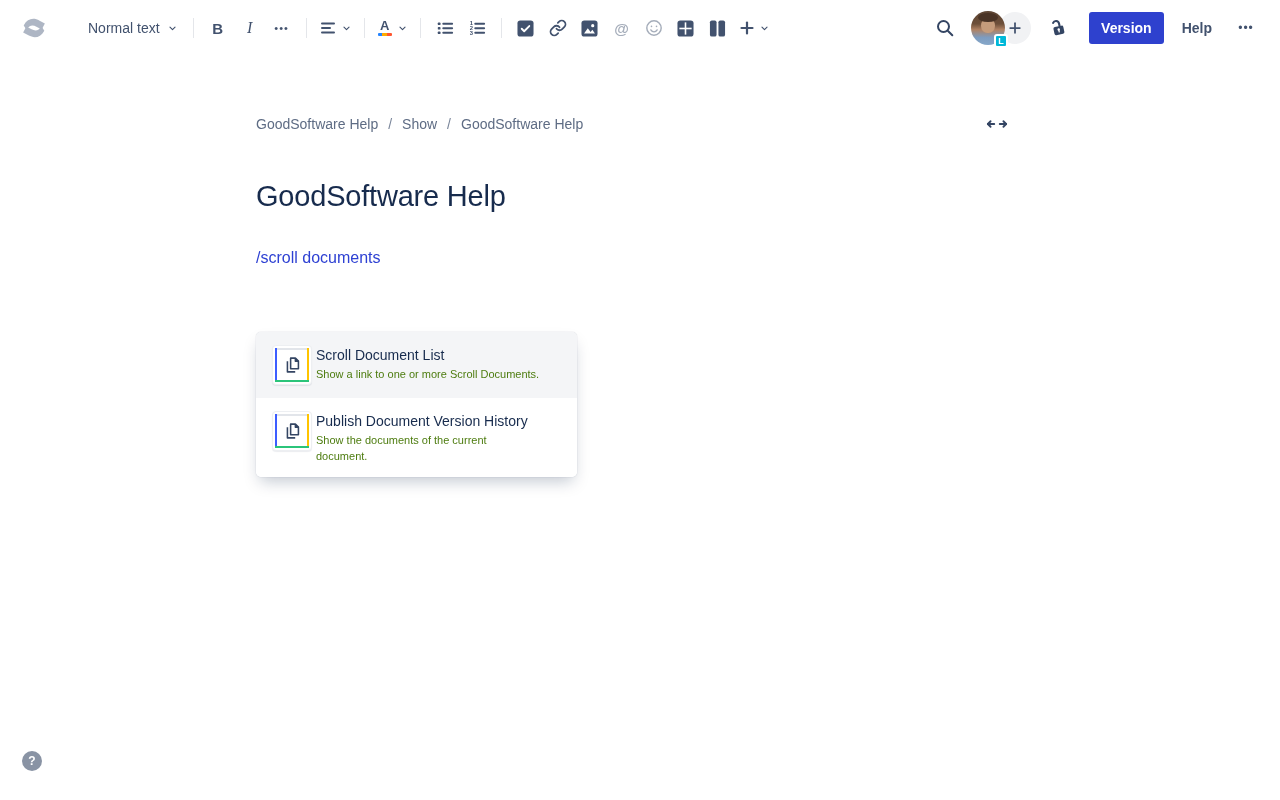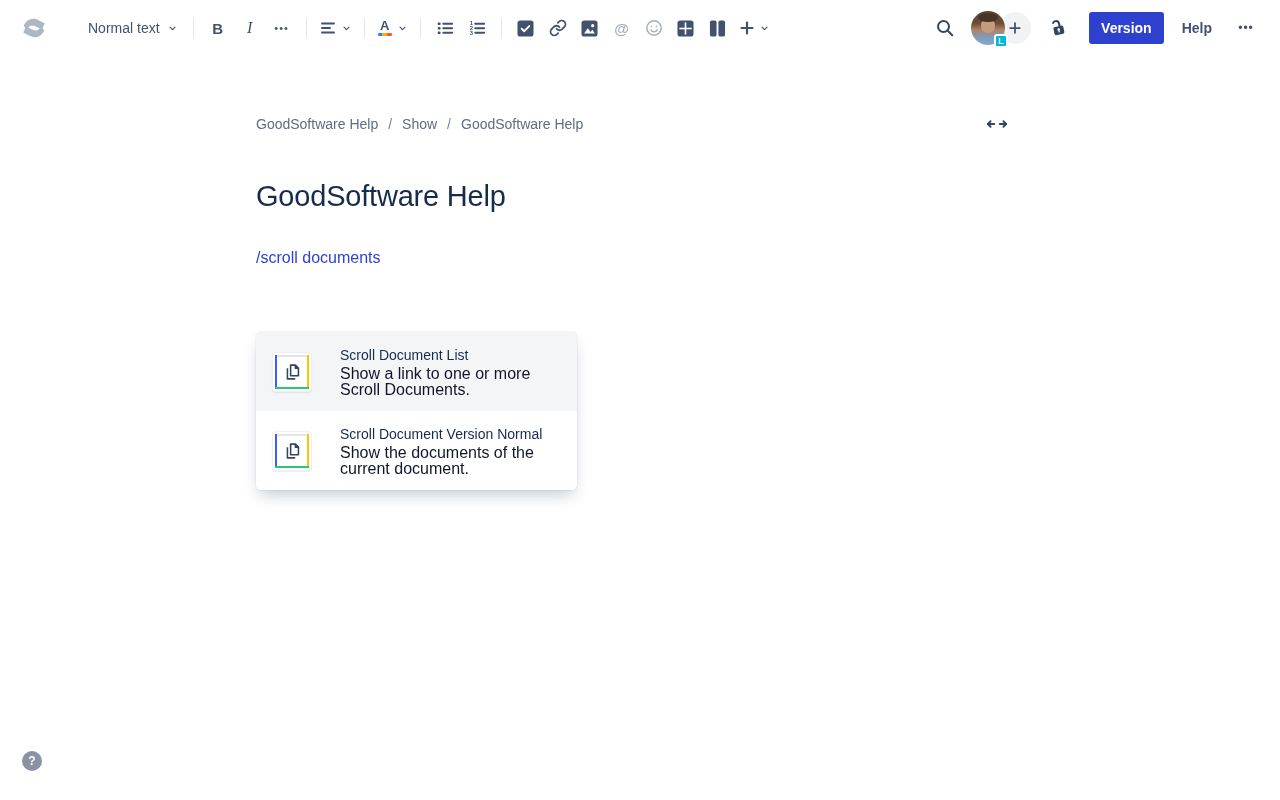--- a/index.html
+++ b/index.html
@@ -63,24 +63,24 @@
   .width-toggle { border:none; background:transparent; color:#344563; cursor:pointer;
     display:flex; align-items:center; height:24px; }
   h1.page-title { margin-top:44px; font-size:29px; font-weight:500; letter-spacing:-.2px;
     color:var(--title-text,#172B4D); }
   .slash { margin-top:36px; font-size:16px; color:var(--slash-command-text,#2E41D3); }
 
   
   .typeahead { position:absolute; left:0; top:276px; width:321px; background:#fff;
     border-radius:5px; overflow:hidden;
     box-shadow:0 8px 16px -4px rgba(9,30,66,.25), 0 0 1px rgba(9,30,66,.31); }
-  .menu-item { display:flex; gap:28px; padding:13px 16px; cursor:pointer; background:#fff;align-items:center; }
+  .menu-item { display:flex; gap:4px; padding:13px 16px; cursor:pointer; background:#fff; }
   .menu-item.selected { background:var(--selected-item-bg,#F4F5F7); }
   .mi-title { font-size:14px; color:#172B4D; line-height:20px; }
-  .mi-desc { font-size:16px; color:#0f172a; line-height:16px; margin-top:1px; max-width:225px; }
+  .mi-desc { font-size:11px; color:#4d7c0f; line-height:16px; margin-top:1px; max-width:225px; }
   .doc-tile { position:relative; flex:0 0 40px; width:40px; height:40px; background:#fff;
     border:1px solid #EDEFF2; border-radius:4px; box-shadow:0 1px 1px rgba(9,30,66,.08);
     display:flex; align-items:center; justify-content:center; }
   .doc-tile .e { position:absolute; }
   .e-top    { left:2px; right:2px; top:2px; height:2px; background:#E2E5EA; }
   .e-left   { top:2px; bottom:4px; left:2px; width:2px; background:var(--doc-icon-blue,#3C5DFF); }
   .e-right  { top:2px; bottom:4px; right:2px; width:2px; background:var(--doc-icon-yellow,#FFC400); }
   .e-bottom { left:2px; right:2px; bottom:2px; height:2px; background:var(--doc-icon-green,#2BC47A); }
 
   
@@ -313,21 +313,21 @@
           <span class="e e-left"></span>
           <span class="e e-right"></span>
           <span class="e e-bottom"></span>
         <svg width="22" height="22" viewBox="0 0 24 24" fill="none" stroke="#344563" stroke-width="1.7" stroke-linejoin="round">
           <path d="M7 8v11.5h8.5"></path>
           <path d="M10.5 4.5h5.2l3.3 3.3v8.2h-8.5z" fill="#fff"></path>
           <path d="M15.7 4.5v3.3h3.3" fill="#344563"></path>
         </svg>
       </span>
       <span>
-        <div class="mi-title">Scroll Document Version Normal</div>
+        <div class="mi-title">Publish Document Version History</div>
         <div class="mi-desc">Show the documents of the current document.</div>
       </span>
     </div>
   </div>
 </main>
 
 <button class="help-fab">
     <span>?</span>
   </button>
 

